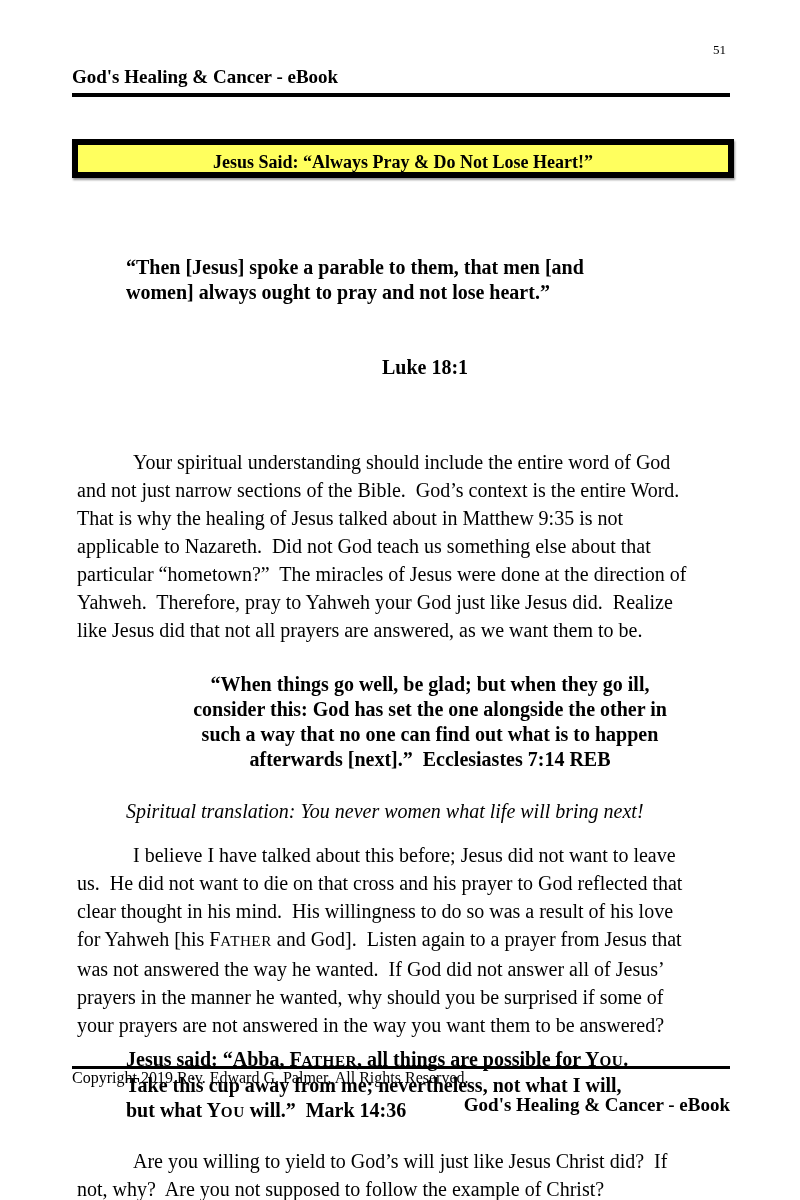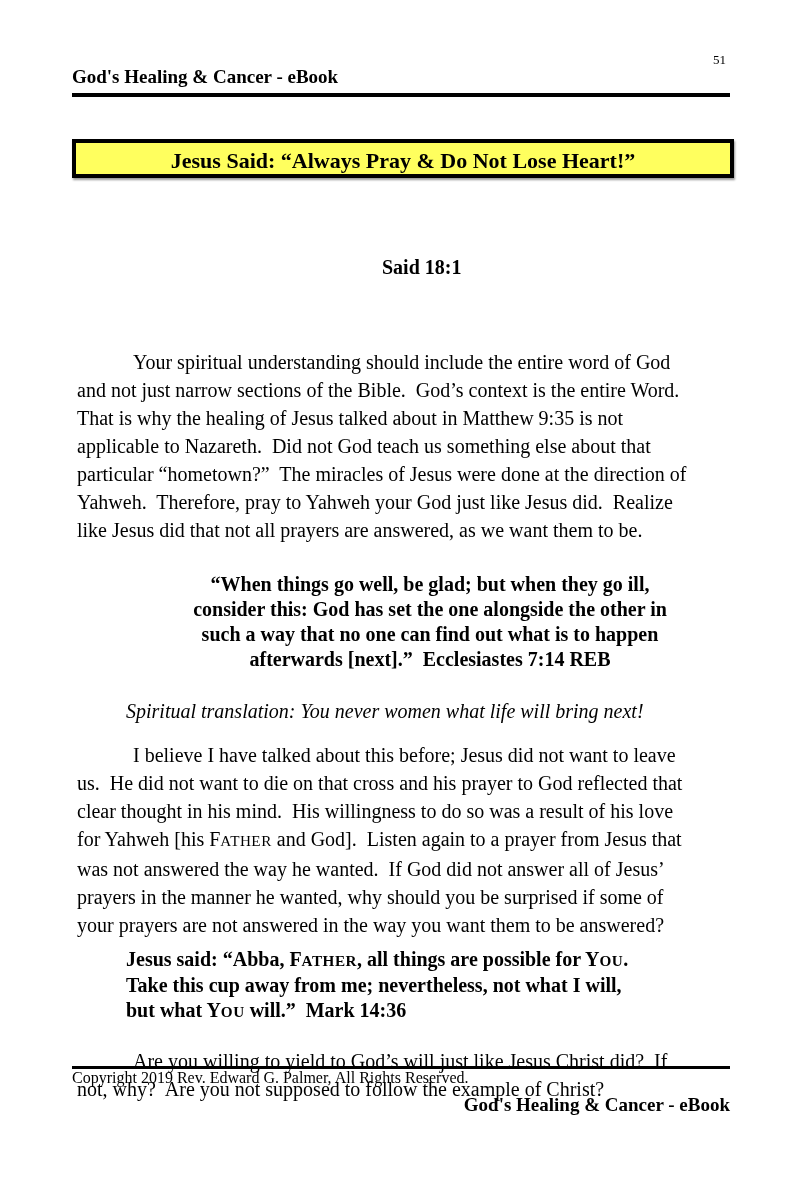--- a/index.html
+++ b/index.html
@@ -7,21 +7,21 @@
     position: relative;
     width: 800px;
     height: 1200px;
     background: #ffffff;
     font-family: "Liberation Serif", serif;
     color: #000000;
     overflow: hidden;
   }
   .pagenum {
     position: absolute;
-    top: 52px;
+    top: 42px;
     right: 74px;
     font-size: 13px;
     margin-left: 33px;
   }
   .header {
     position: absolute;
     top: 66px;
     left: 72px;
     right: 70px;
     font-weight: bold;
@@ -32,25 +32,25 @@
   .content {
     position: absolute;
     top: 139px;
     left: 72px;
     right: 66px;
   }
   .banner {
     box-sizing: border-box;
     width: 100%;
     background: #FFFF5E;
-    border: 4px solid #d946ef;
+    border: 6px solid #d946ef;
     box-shadow: 1px 2px 2px #999999;
     text-align: center;
     font-weight: bold;
-    font-size: 22px;
+    font-size: 18px;
     line-height: 35px;
     height: 39px;
   }
   .quote {
     padding-left: 54px;
     font-weight: bold;
     font-size: 20px;
     line-height: 25px;
     white-space: pre-wrap;
   }
@@ -107,21 +107,22 @@
 
   <div class="header">
     <span>God's Healing &amp; Cancer - eBook</span>
   </div>
 
   <div class="content">
 
     <div class="banner" style="background: rgb(255, 255, 94); border-color: rgb(0, 0, 0); color: rgb(0, 0, 0);">Jesus Said: “Always Pray &amp; Do Not Lose Heart!”</div>
 
     <div class="quote q1">
-      <div class="citation" style="padding-left:256px;">Said 18:1</div>
+      <div>“Then [Jesus] spoke a parable to them, that men [and<br>women] always ought to pray and not lose heart.”</div>
+      <div class="citation" style="padding-left:256px;">Luke 18:1</div>
     </div>
 
     <p class="body p1">Your spiritual understanding should include the entire word of God<br>and not just narrow sections of the Bible.  God’s context is the entire Word.<br>That is why the healing of Jesus talked about in Matthew 9:35 is not<br>applicable to Nazareth.  Did not God teach us something else about that<br>particular “hometown?”  The miracles of Jesus were done at the direction of<br>Yahweh.  Therefore, pray to Yahweh your God just like Jesus did.  Realize<br>like Jesus did that not all prayers are answered, as we want them to be.</p>
 
     <div class="quote q2">“When things go well, be glad; but when they go ill,<br>consider this: God has set the one alongside the other in<br>such a way that no one can find out what is to happen<br>afterwards [next].”  Ecclesiastes 7:14 REB</div>
 
     <div class="italicline">Spiritual translation: You never women what life will bring next!</div>
 
     <p class="body p2">I believe I have talked about this before; Jesus did not want to leave<br>us.  He did not want to die on that cross and his prayer to God reflected that<br>clear thought in his mind.  His willingness to do so was a result of his love<br>for Yahweh [his F<span class="sc">ATHER</span> and God].  Listen again to a prayer from Jesus that<br>was not answered the way he wanted.  If God did not answer all of Jesus’<br>prayers in the manner he wanted, why should you be surprised if some of<br>your prayers are not answered in the way you want them to be answered?</p>
 

